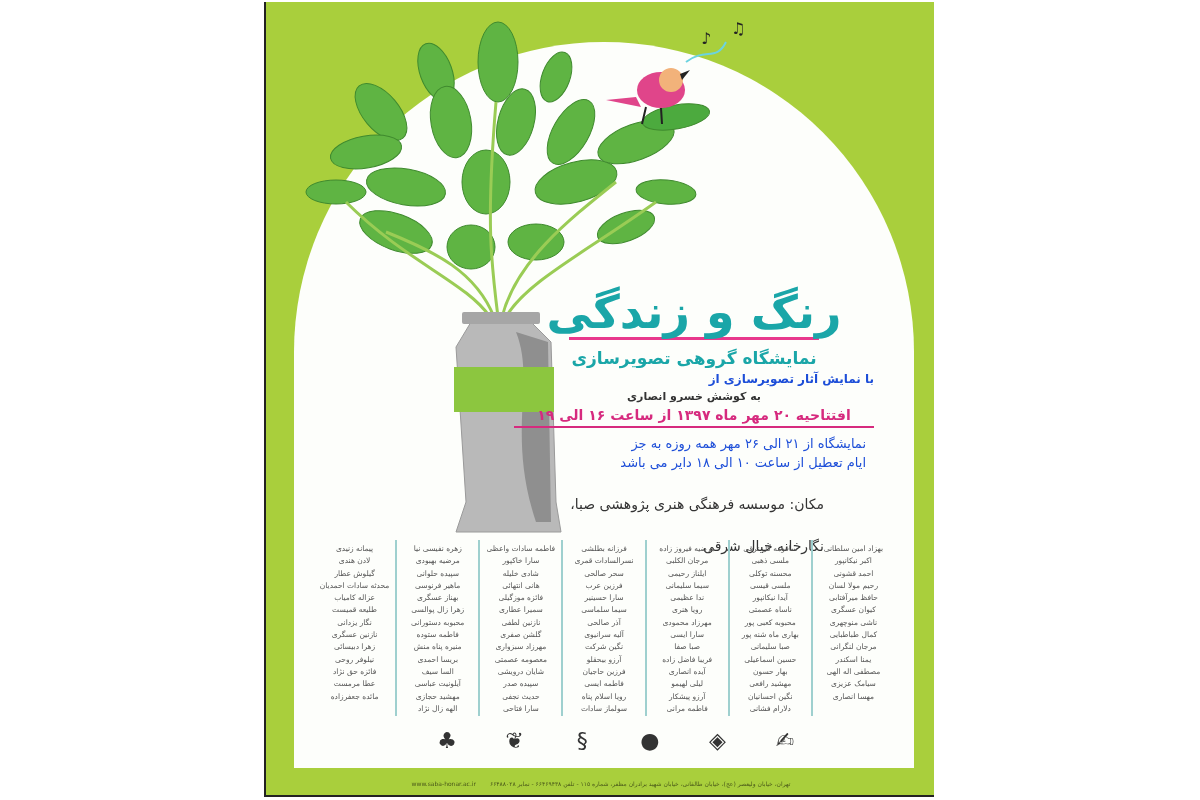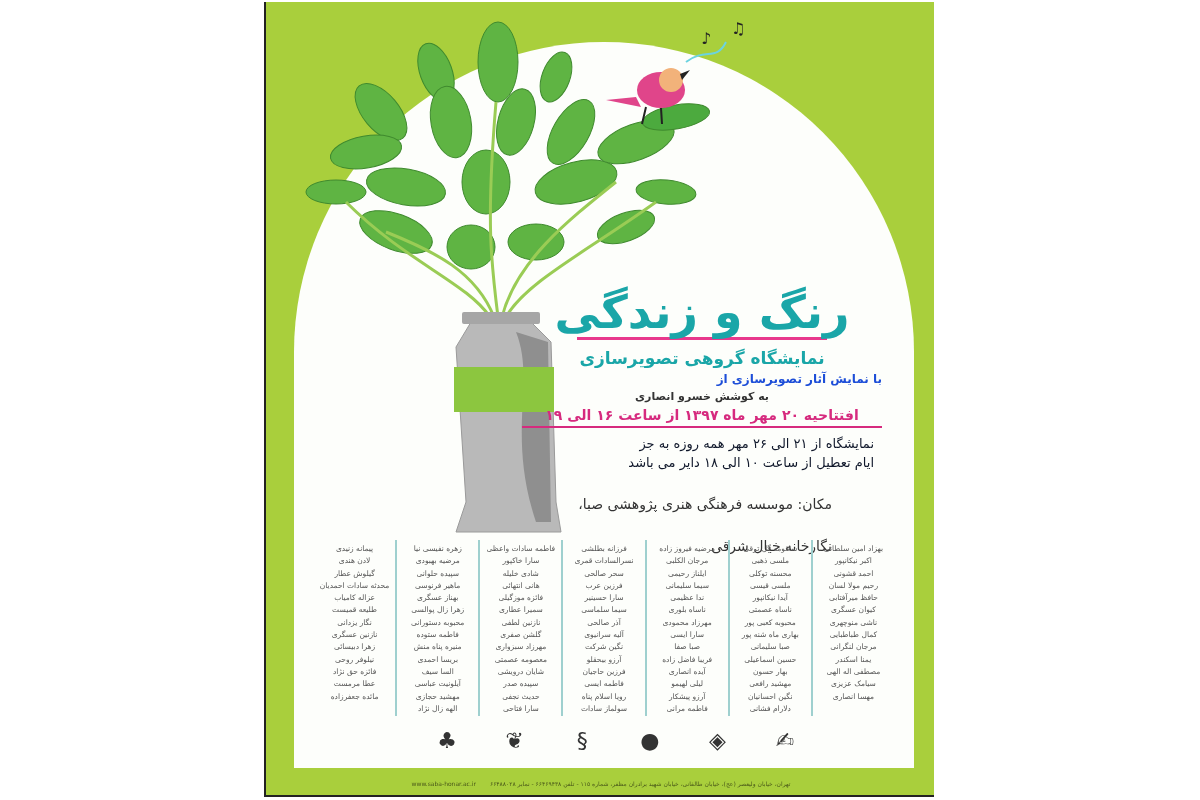--- a/index.html
+++ b/index.html
@@ -1,28 +1,28 @@
 <!DOCTYPE html>
 <html><head>
 <meta charset="utf-8">
 <style>
   html, body { margin:0; padding:0; }
   body { width:1200px; height:800px; background:#ffffff; position:relative; overflow:hidden; font-family:"DejaVu Sans", sans-serif; }
   .poster { position:absolute; left:264px; top:2px; width:670px; height:795px; background:#a9cf3c; border-left:2px solid #222; border-bottom:2px solid #222; box-sizing:border-box; overflow:hidden; }
   .arch { position:absolute; left:28px; top:40px; width:620px; height:726px; background:#fdfefb; border-radius:310px 310px 0 0; }
   .art { position:absolute; left:0; top:0; width:670px; height:560px; }
-  .title { position:absolute; right:52px; top:285px; width:360px; text-align:center; direction:rtl; }
+  .title { position:absolute; right:60px; top:285px; width:360px; text-align:center; direction:rtl; }
   .t-main { font-size:46px; font-weight:bold; color:#1aa6a8; line-height:50px; letter-spacing:1px; }
   .t-rule { height:3px; background:#e8388c; width:250px; margin:0 auto; }
   .t-sub { font-size:17px; font-weight:bold; color:#1aa6a8; margin-top:8px; }
   .t-line { font-size:12px; font-weight:bold; color:#1d4ed8; line-height:22px;text-align:right; }
   .t-small { font-size:11px; font-weight:bold; color:#333; }
   .t-date { font-size:14px; font-weight:bold; color:#d62a7e; margin-top:4px; }
   .t-rule2 { height:2px; background:#d62a7e; width:360px; margin:3px auto 6px; }
-  .t-info { font-size:13px; color:#0f172a; line-height:19px; text-align:right; padding-right:8px; }
+  .t-info { font-size:13px; color:#1d4ed8; line-height:19px; text-align:right; padding-right:8px; }
   .t-venue { font-size:14px; color:#333; line-height:20px; text-align:right; padding-right:50px; margin-top:22px; }
   .names { position:absolute; left:48px; top:538px; width:580px; height:176px; display:flex; flex-direction:row-reverse; }
   .col { flex:1; border-left:2px solid #9fd0cf; direction:rtl; text-align:center; padding-top:3px; }
   .col:last-child { border-left:none; }
   .col div { font-size:7.5px; color:#555; line-height:12.3px; white-space:nowrap; overflow:hidden; }
   .logos { position:absolute; left:165px; top:720px; width:370px; height:40px; display:flex; justify-content:space-between; direction:rtl; }
   .logo { width:32px; height:36px; display:flex; align-items:center; justify-content:center; color:#333; font-size:22px; }
   .footer { position:absolute; left:0; top:770px; width:670px; height:22px; display:flex; justify-content:center; align-items:center; font-size:6px; color:#4b5a1a; gap:14px; }
 </style>
 </head>
@@ -119,21 +119,21 @@
       <div>مهشید رافعی</div>
       <div>نگین احسانیان</div>
       <div>دلارام فشانی</div>
     </div>
     <div class="col">
       <div>مرضیه فیروز زاده</div>
       <div>مرجان الکلبی</div>
       <div>ایلناز رحیمی</div>
       <div>سیما سلیمانی</div>
       <div>ندا عظیمی</div>
-      <div>ناساه بلوری</div>
+      <div>رویا هنری</div>
       <div>مهرزاد محمودی</div>
       <div>سارا ایسی</div>
       <div>صبا صفا</div>
       <div>فریبا فاضل زاده</div>
       <div>آیده انصاری</div>
       <div>لیلی لهیمو</div>
       <div>آرزو پیشکار</div>
       <div>فاطمه مرانی</div>
     </div>
     <div class="col">

